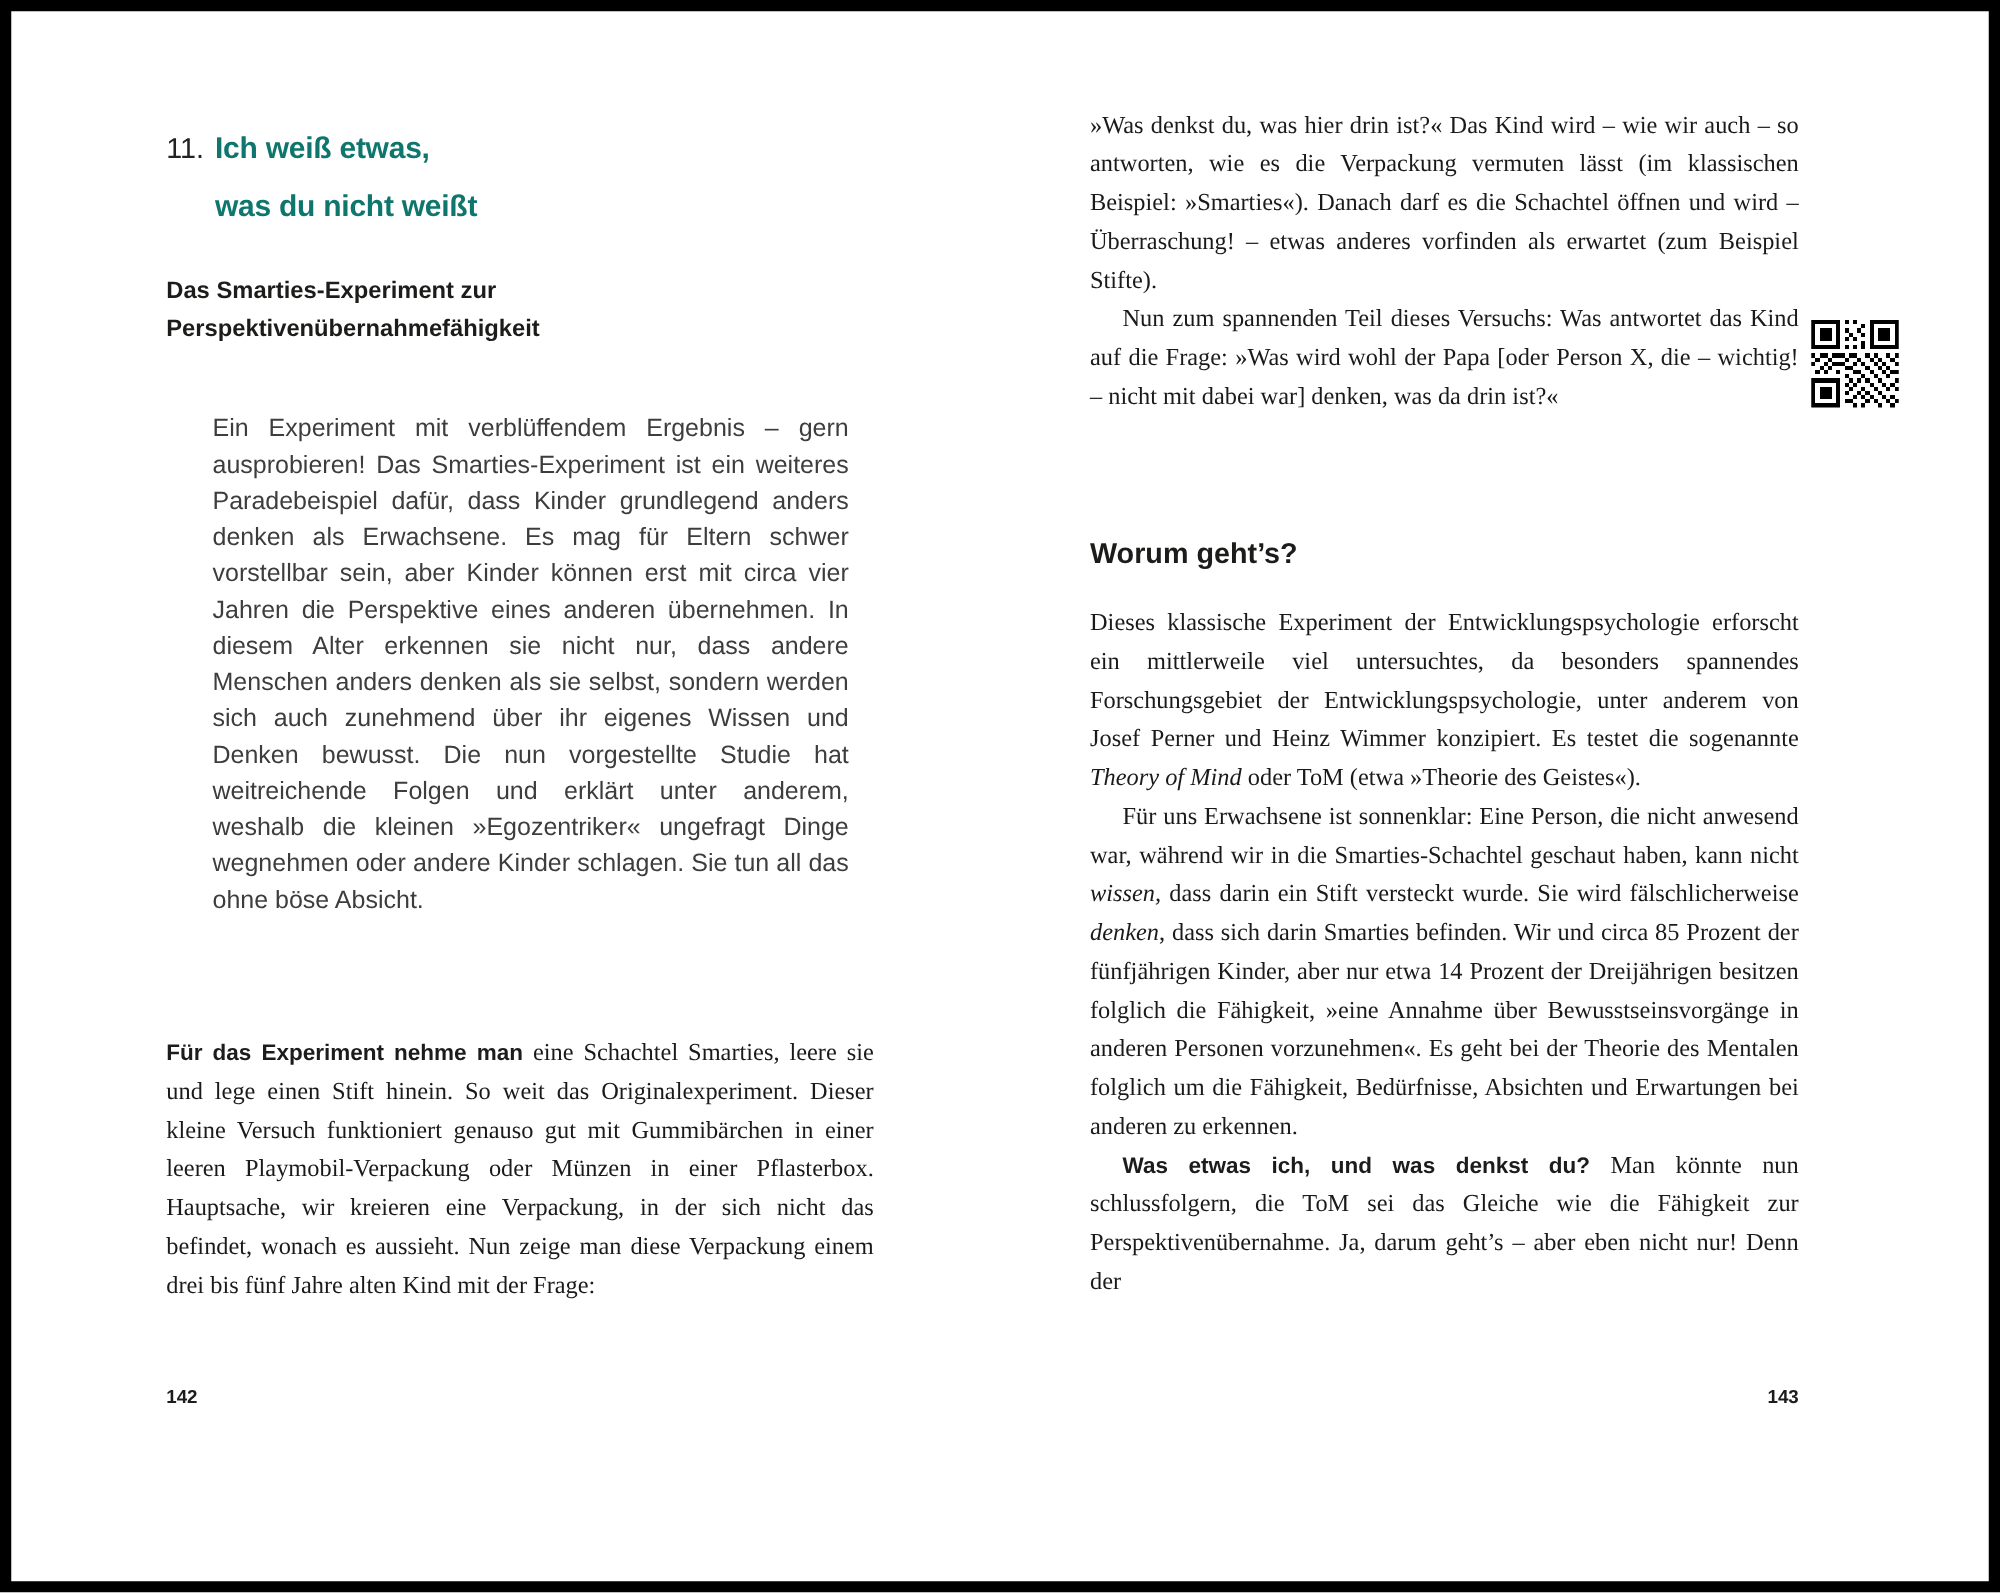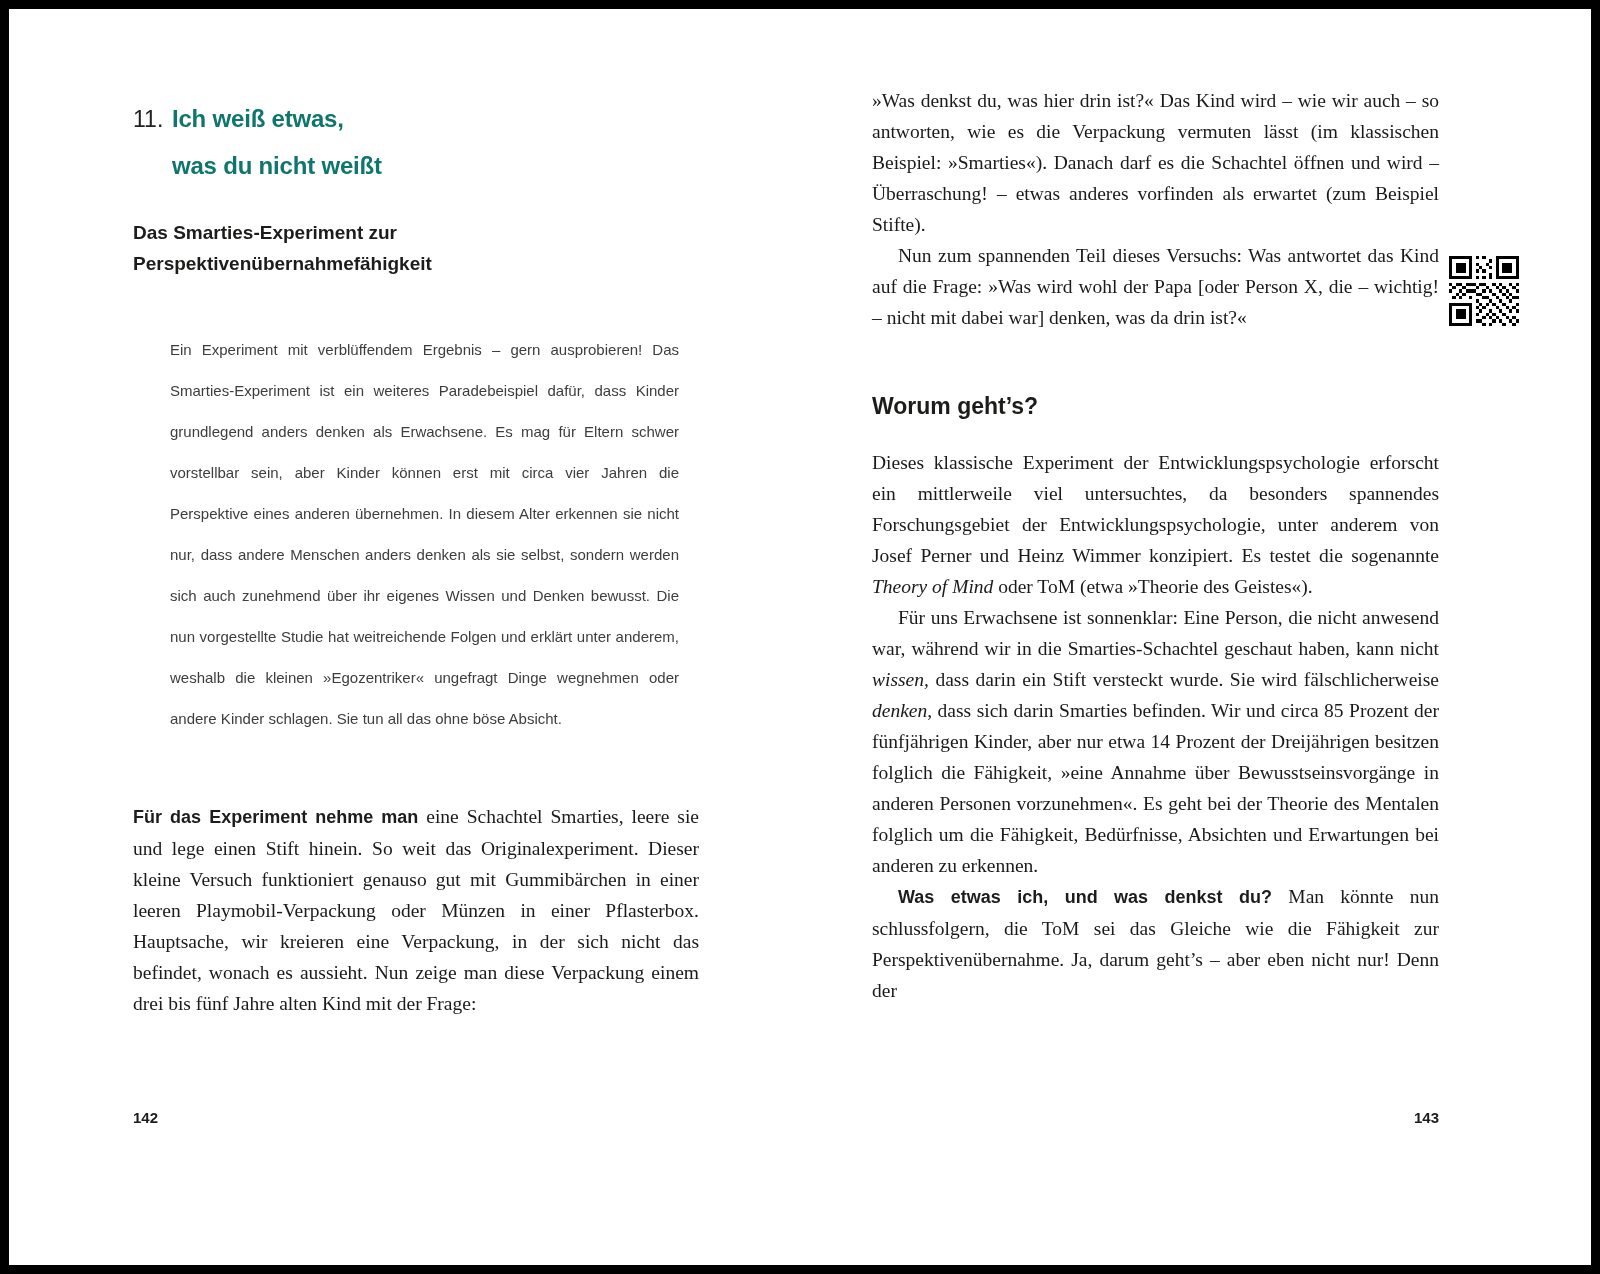--- a/index.html
+++ b/index.html
@@ -50,33 +50,33 @@
     margin-top: 28px;
     font-family: "Liberation Sans", sans-serif;
     font-size: 19px;
     line-height: 31px;
     font-weight: 700;
     color: #1c1c1b;
   }
   .intro {
     margin: 50px 20px 0 37px;
     font-family: "Liberation Sans", sans-serif;
-    font-size: 15px;
-    line-height: 41px;
+    font-size: 20px;
+    line-height: 29px;
     color: #3d3d3d;
     text-align: justify;
   }
   .body-text {
     font-family: "Liberation Serif", serif;
     font-size: 19.5px;
     line-height: 31px;
     color: #1a1a1a;
     text-align: justify;
   }
-  .left-body { margin-top: 62px; }
+  .left-body { margin-top: 92px; }
   .lead-bold {
     font-family: "Liberation Sans", sans-serif;
     font-size: 18px;
     font-weight: 700;
     color: #1c1c1b;
   }
   .page-number {
     position: absolute;
     bottom: 139px;
     font-family: "Liberation Sans", sans-serif;
@@ -84,21 +84,21 @@
     font-weight: 700;
     color: #1c1c1b;
   }
   .pn-left  { left: 0; }
   .pn-right { right: 0; }
 
   
   .col-right .first-block { margin-top: 76px; }
   .indent { text-indent: 26px; }
   .section-heading {
-    margin-top: 60px;
+    margin-top: 96px;
     font-family: "Liberation Sans", sans-serif;
     font-size: 23px;
     font-weight: 700;
     color: #1c1c1b;
   }
   .after-heading { margin-top: 27px; }
   .qr {
     position: absolute;
     left: 1440px;
     top: 247px;

